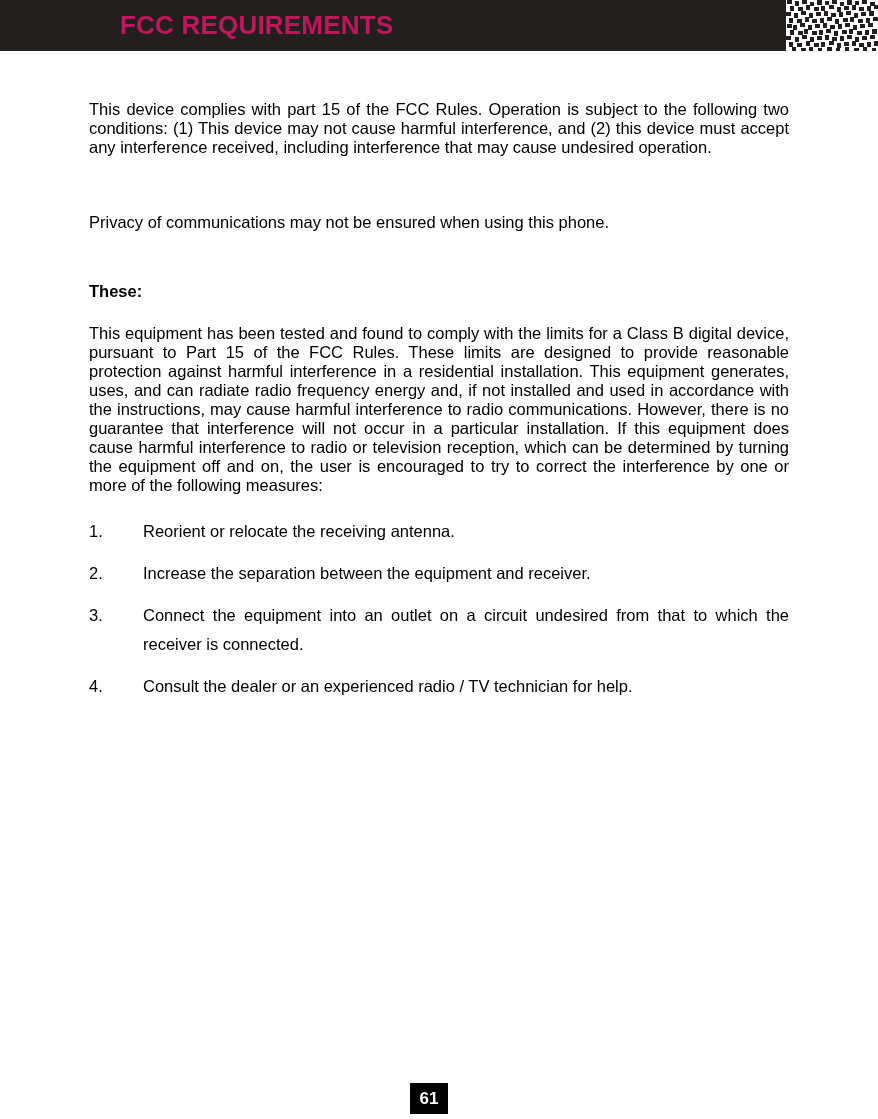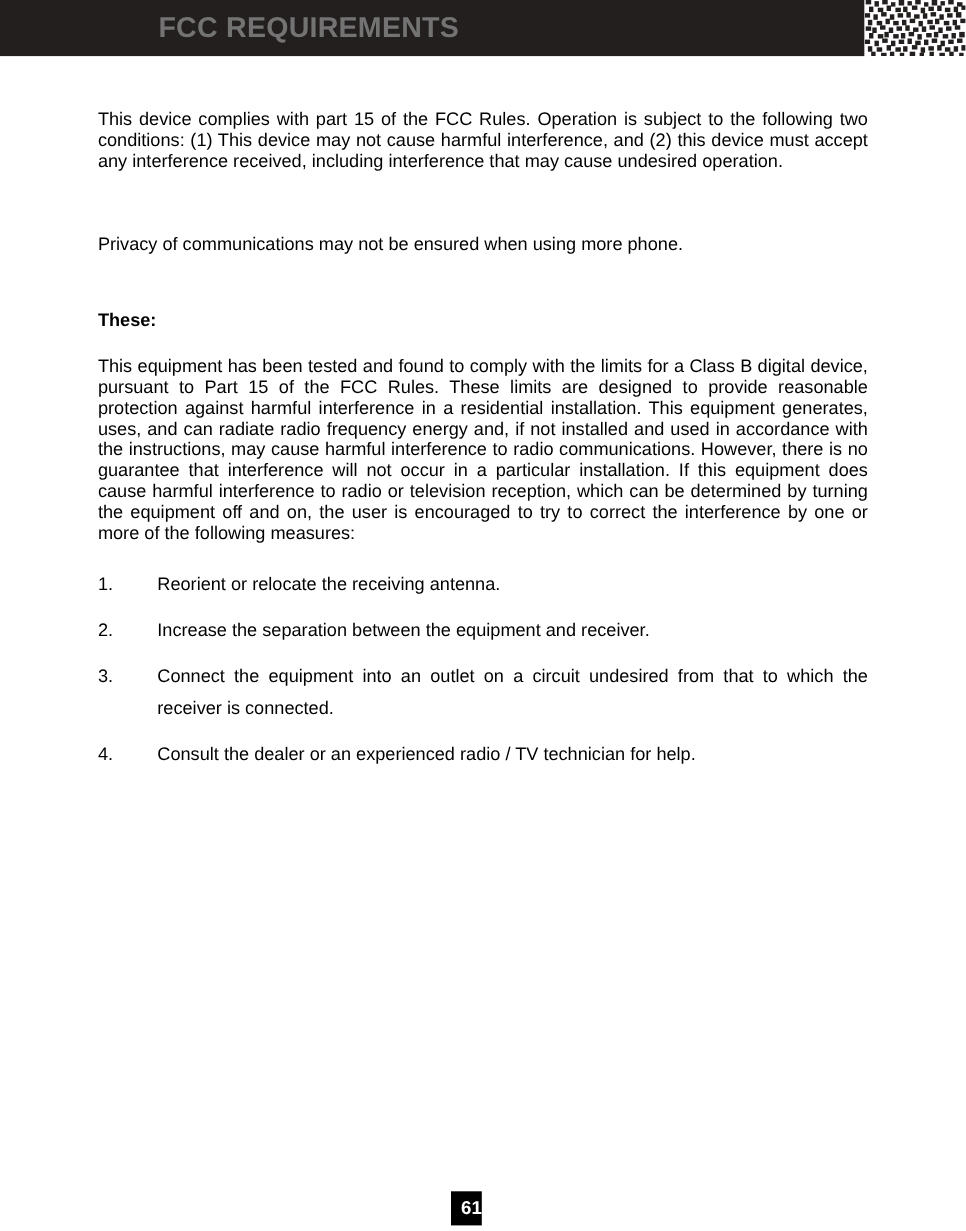--- a/index.html
+++ b/index.html
@@ -25,24 +25,23 @@
     height: 51px;
     background: #231f1e;
   }
   .header-title {
     position: absolute;
     left: 120px;
     top: 10px;
     font-size: 26px;
     font-weight: bold;
     letter-spacing: 0.2px;
-    color: #737373;
+    color: #be185d;
     line-height: 30px;
     white-space: nowrap;
-    margin-left: 24px;
   }
   .header-dither {
     position: absolute;
     left: 786px;
     top: 0;
     width: 92px;
     height: 51px;
     overflow: hidden;
     background: #ffffff;
   }
@@ -99,28 +98,28 @@
     line-height: 29px;
     text-align: left;
   }
   .list-text { display: block; }
 
   
   .page-number-box {
     position: absolute;
     left: 410px;
     top: 1083px;
-    width: 28px;
+    width: 38px;
     height: 31px;
     background: #000000;
     color: #ffffff;
     font-size: 17px;
     font-weight: bold;
     line-height: 31px;
-    text-align: right;
+    text-align: center;
   }
 </style>
 </head>
 <body>
 
 <div class="header-bar"></div>
 
 <div class="header-title">FCC REQUIREMENTS</div>
 
 <div class="header-dither">
@@ -244,21 +243,21 @@
     </g>
   </svg>
 </div>
 
 <div class="content">
 
   <p class="para para-intro">This device complies with part 15 of the FCC Rules. Operation is subject to the following two conditions: (1) This device may not cause harmful interference, and (2) this device must accept any interference received, including interference that may cause undesired operation.</p>
 
   <div class="spacer-1"></div>
 
-  <p class="para">Privacy of communications may not be ensured when using more phone.</p>
+  <p class="para">Privacy of communications may not be ensured when using this phone.</p>
 
   <div class="spacer-2"></div>
 
   <p class="note-heading">These:</p>
 
   <div class="spacer-3"></div>
 
   <p class="para">This equipment has been tested and found to comply with the limits for a Class B digital device, pursuant to Part 15 of the FCC Rules. These limits are designed to provide reasonable protection against harmful interference in a residential installation. This equipment generates, uses, and can radiate radio frequency energy and, if not installed and used in accordance with the instructions, may cause harmful interference to radio communications. However, there is no guarantee that interference will not occur in a particular installation. If this equipment does cause harmful interference to radio or television reception, which can be determined by turning the equipment off and on, the user is encouraged to try to correct the interference by one or more of the following measures:</p>
 
   <div class="spacer-3"></div>

